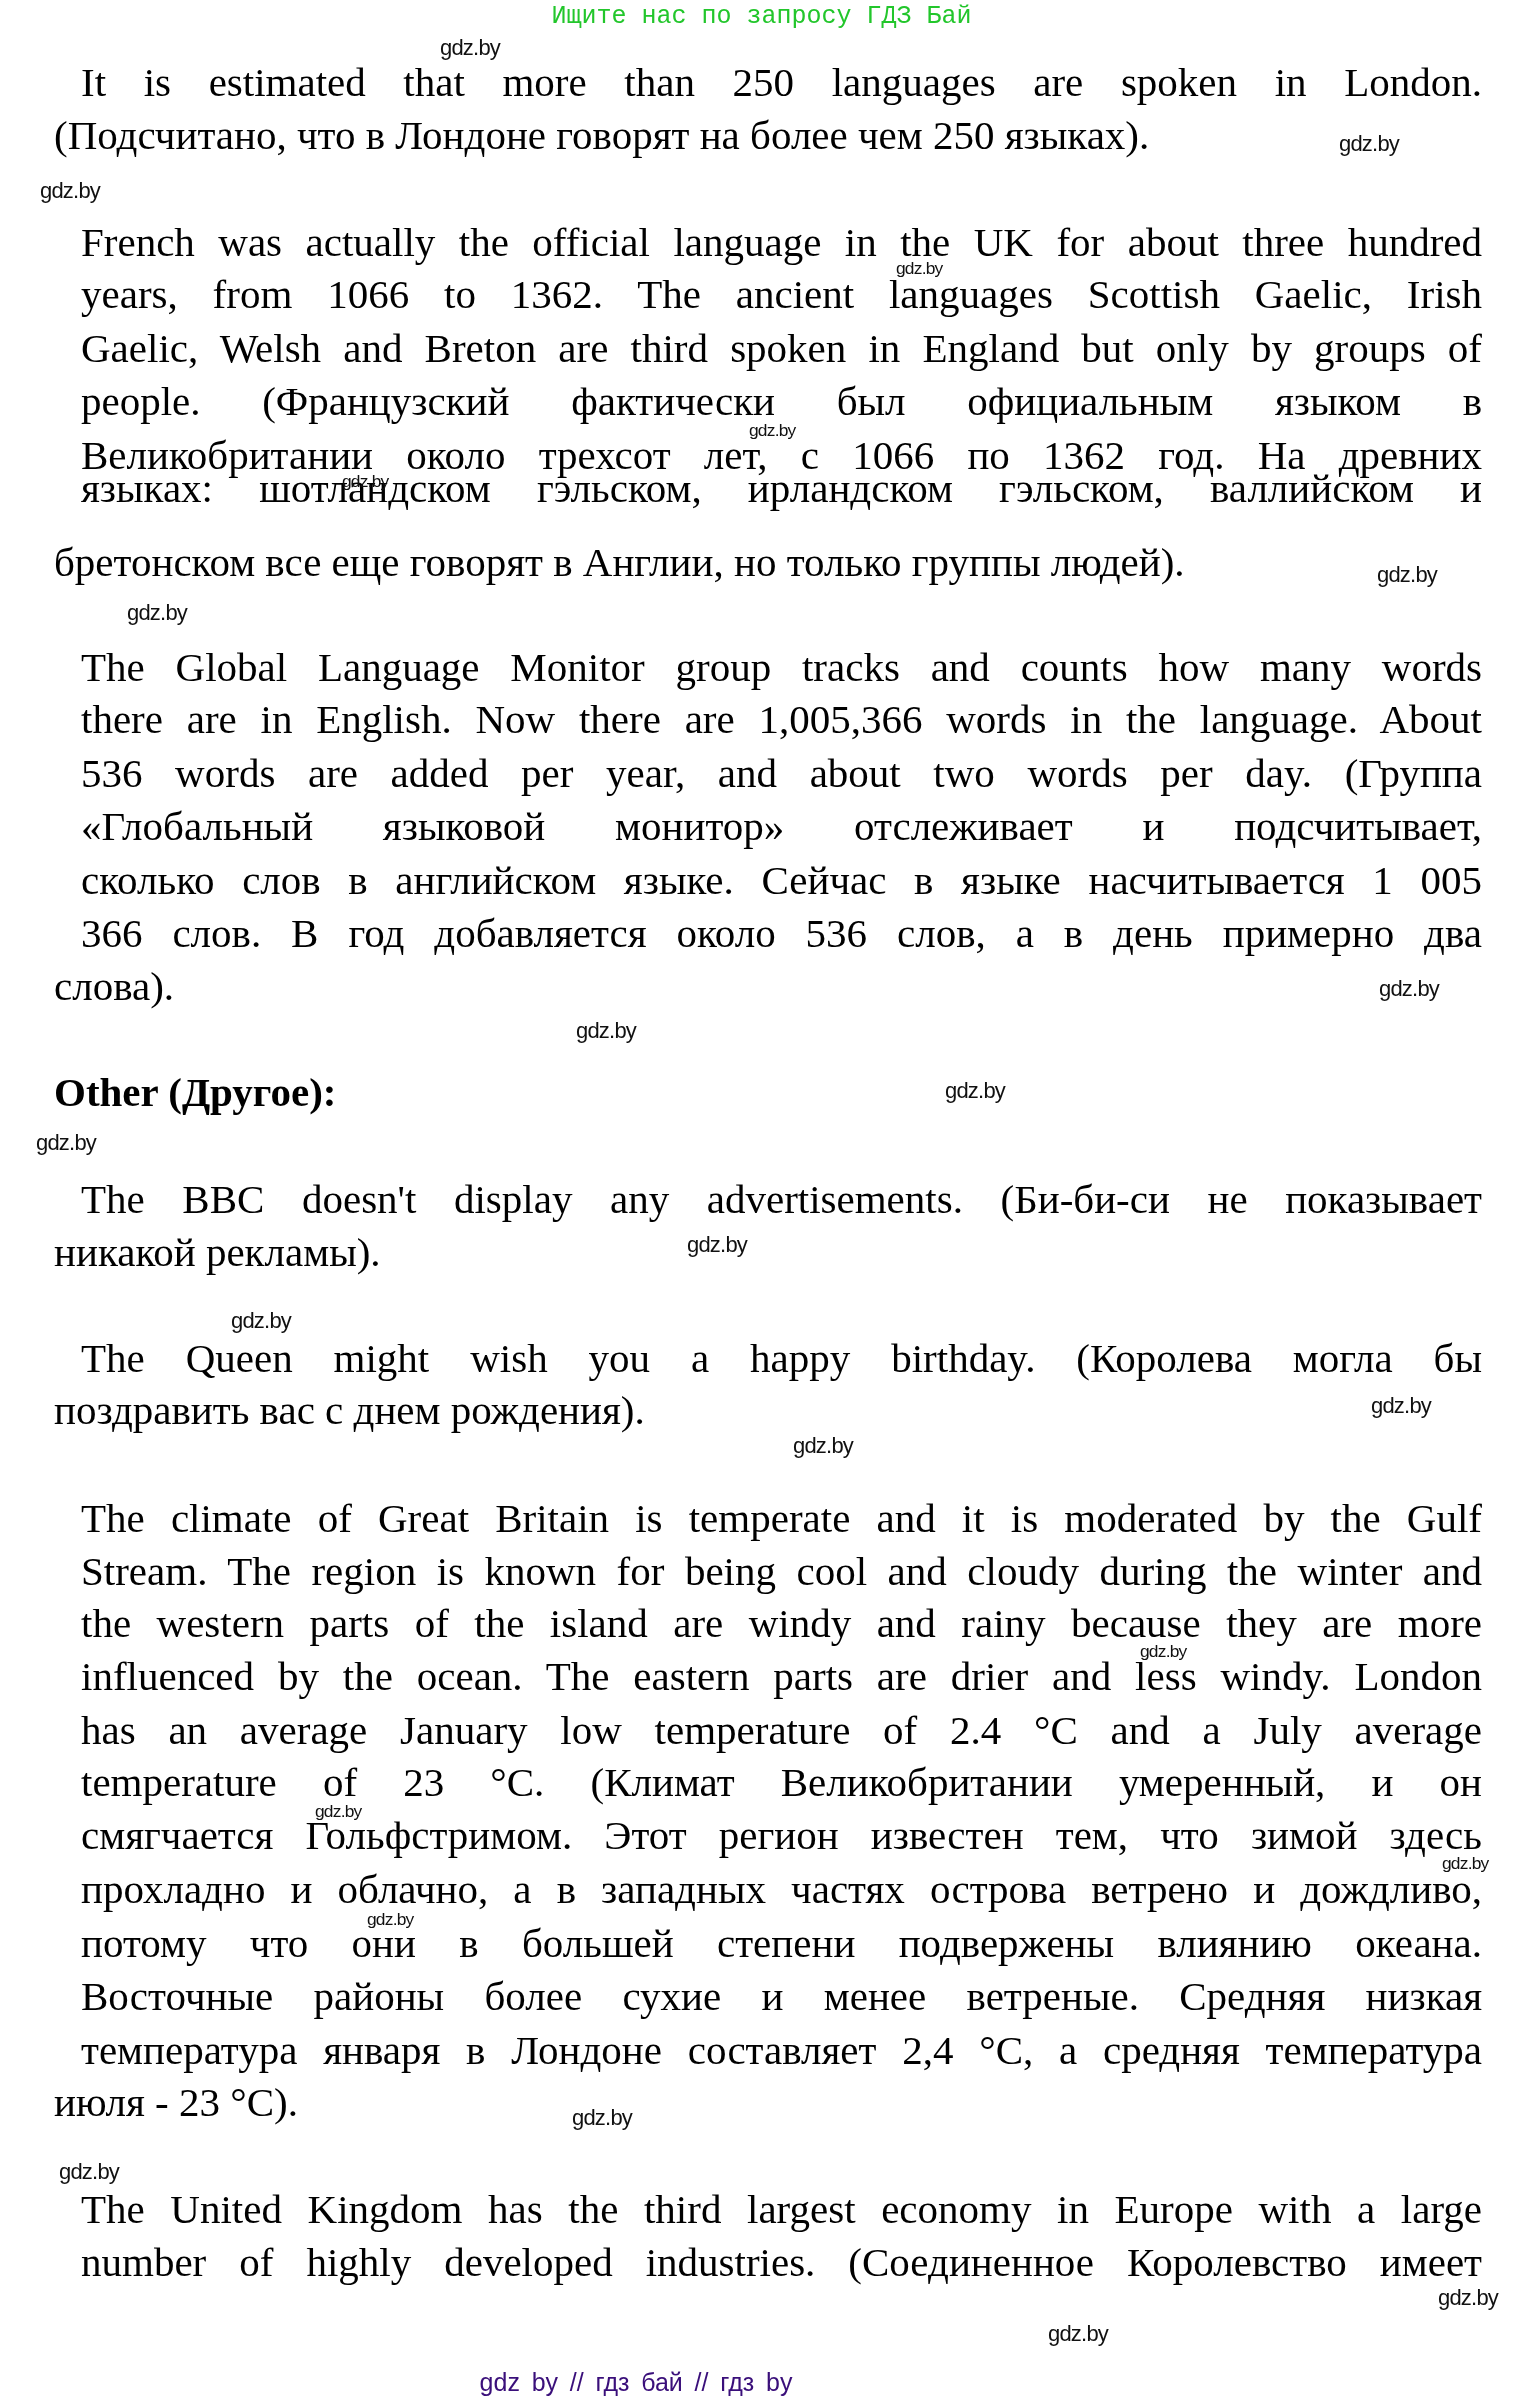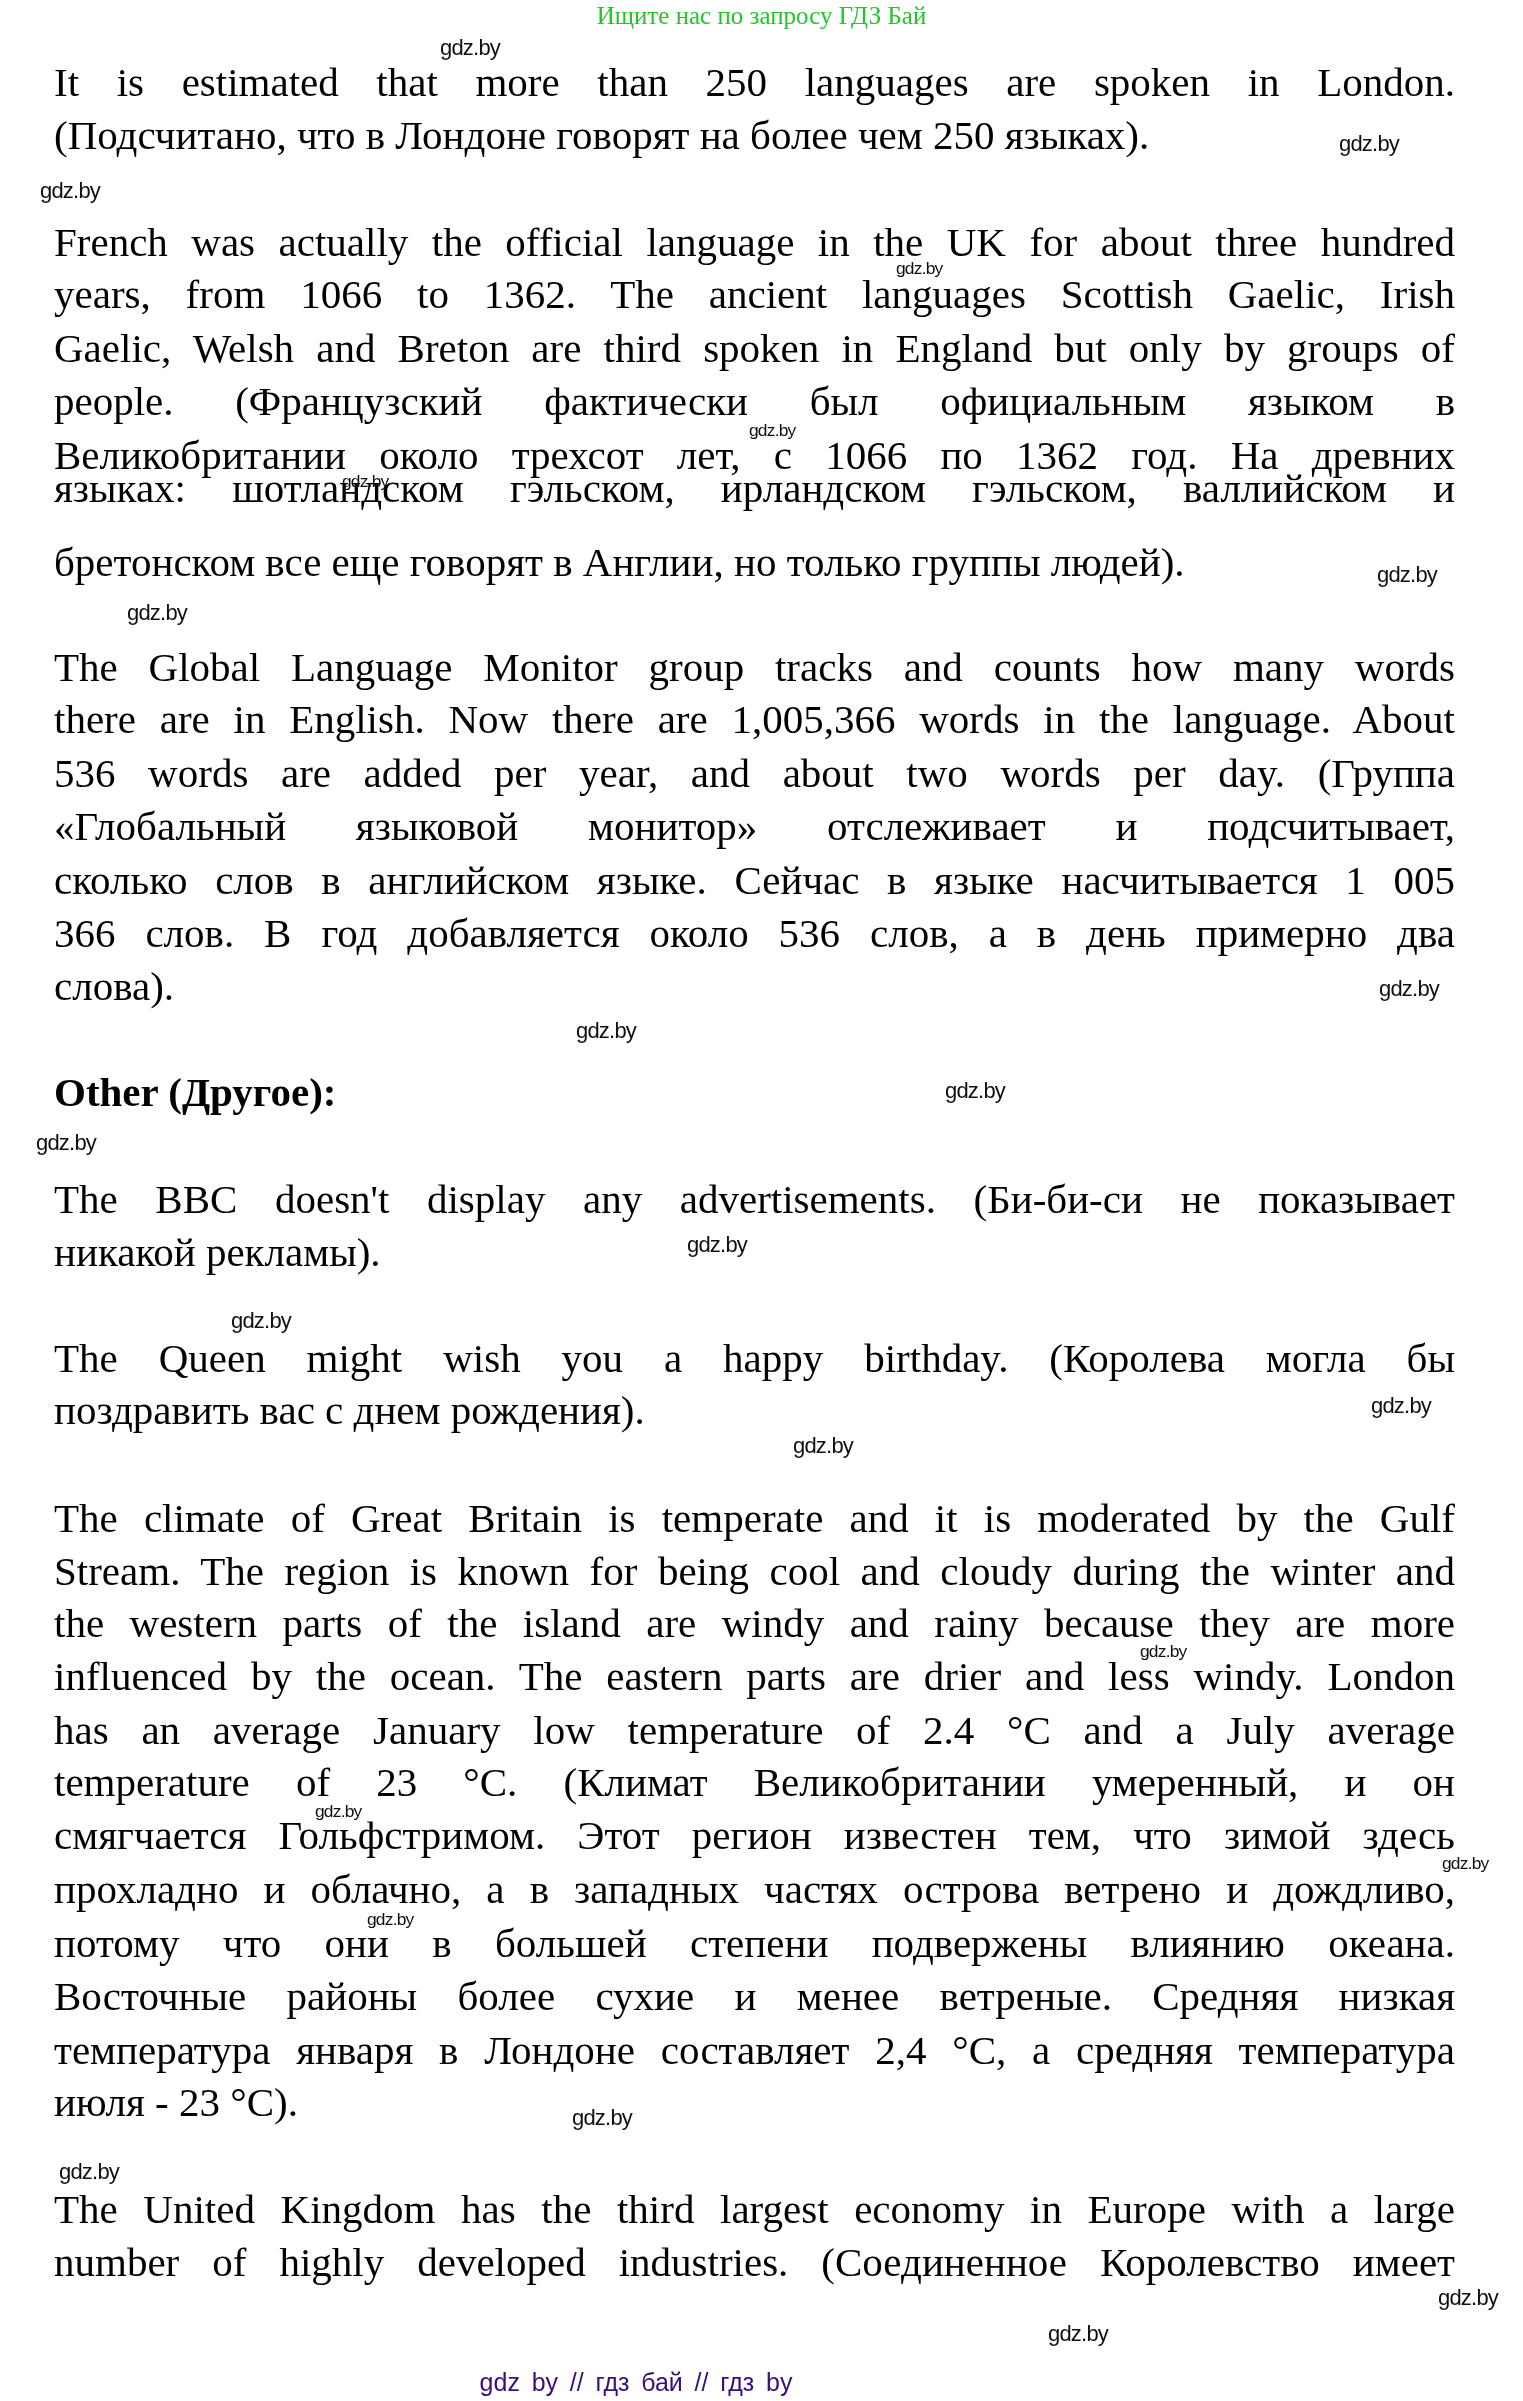--- a/index.html
+++ b/index.html
@@ -1,24 +1,24 @@
 <!DOCTYPE html>
 <html style="font-size:12.7px"><head>
 <meta charset="utf-8">
 <style>
   html, body { margin:0; padding:0; background:#ffffff; }
   body { width:1523px; height:2401px; position:relative; overflow:hidden; }
   .hdr { position:absolute; left:0; width:1523px; top:1.6px; text-align:center;
-         font-family:Liberation Serif, serif; font-size:25px; color:#22c62b; }
+         font-family:Liberation Mono, monospace; font-size:25px; color:#22c62b; }
   .ftr { position:absolute; left:0; width:1272px; top:2368px; text-align:center;
          font-family:"Liberation Sans", sans-serif; font-size:25px; color:#3a0f7a; word-spacing:4.8px; }
   .ln { position:absolute; left:54px; width:1401px; height:52px; line-height:52px;
         font-family:"Liberation Serif", serif; font-size:41px; color:#000;
         white-space:nowrap; transform:scaleX(1.0); }
-  .j { text-align:justify; text-align-last:justify; white-space:normal; overflow:hidden; }
+  .j { text-align:justify; text-align-last:justify; white-space:normal; overflow:hidden;margin-left:27px; }
   .h { font-weight:bold; }
   .wm { position:absolute; font-family:"Liberation Sans", sans-serif; font-size:22px;
         color:#111; letter-spacing:-0.8px;text-align:center; }
   .wm.s { font-size:17.4px; }
 </style>
 </head>
 <body>
 
 <div class="hdr">Ищите нас по запросу ГДЗ Бай</div>
 

